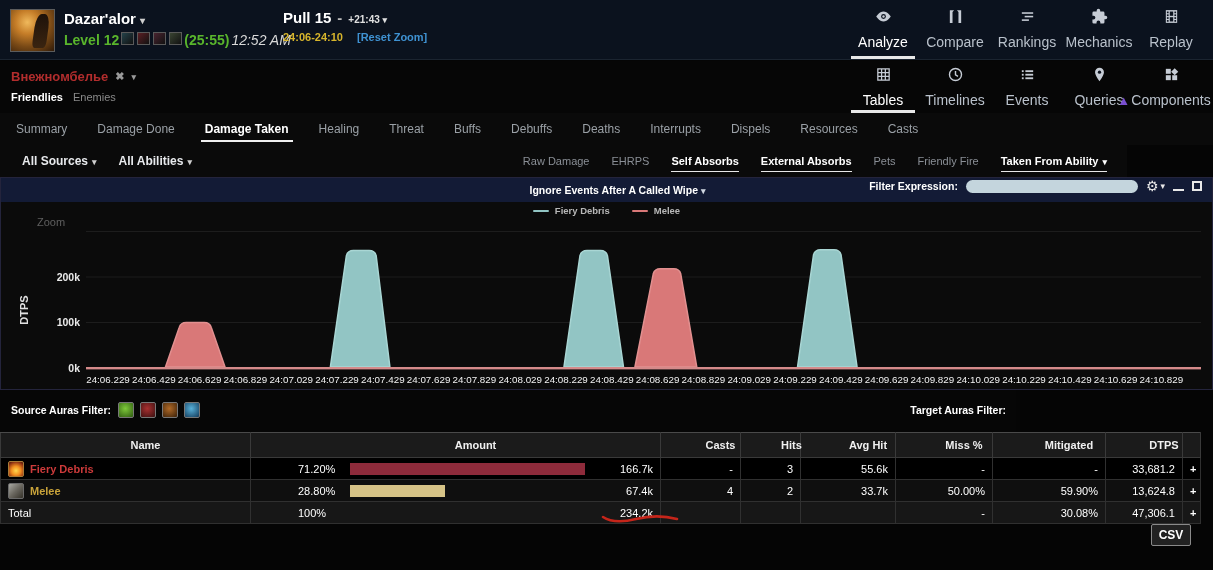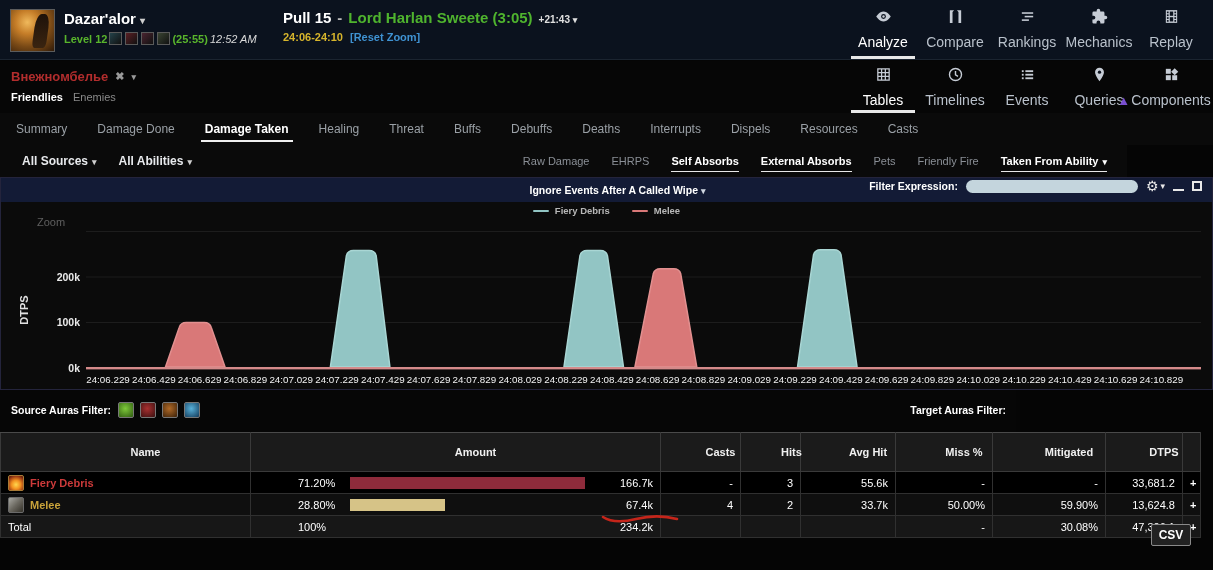--- a/index.html
+++ b/index.html
@@ -11,33 +11,33 @@
   #topbar { position:absolute; top:0; left:0; width:1213px; height:60px;
     background:#0b121e; border-bottom:1px solid #1b2430; }
   #thumb { position:absolute; top:9px; left:10px; width:45px; height:43px;
     border:1px solid #5c5c5c;
     background:radial-gradient(circle at 38% 30%, #f0b95c 0%, #c57d28 30%, #7a4a16 62%, #301a08 100%); }
   #thumb .fig { position:absolute; right:6px; top:4px; width:14px; height:34px;
     background:linear-gradient(#1e120a,#3a2410); transform:skewX(-8deg); border-radius:40% 40% 20% 20%; }
   #report-head { position:absolute; left:64px; top:10px; }
   #report-title { font-size:15px; font-weight:bold; color:#fff; }
   #report-title .caret { color:#cfcfcf; font-size:10px; }
-  #report-sub { margin-top:5px; display:flex; align-items:flex-end; gap:2px; font-size:11px; }
+  #report-sub { margin-top:5px; display:flex; align-items:flex-start; gap:2px; font-size:14px; }
   .green { color:#59b52c; font-weight:bold; }
   .mini-icon { width:13px; height:13px; border:1px solid #5a5a5a; display:inline-block; }
   #clock-time { color:#d9d9d9; font-style:italic; }
 
   #pull-head { position:absolute; left:283px; top:9px; }
   #pull-line1 { font-size:15px; font-weight:bold; color:#fff; display:flex; align-items:baseline; gap:6px;}
   #boss-name { color:#4fb42e; }
   #pull-offset { font-size:10px; font-weight:bold; color:#e0e0e0; }
   #pull-offset .caret{ font-size:9px; }
   #pull-line2 { margin-top:5px; font-size:11px; font-weight:bold; }
   #zoom-range { color:#d7b52c; }
-  #reset-zoom { color:#3f92d2; margin-left:4px; cursor:pointer; }
+  #reset-zoom { color:#3f92d2; margin-left:11px; cursor:pointer; }
 
   .icon-nav { position:absolute; right:6px; top:0; height:100%; display:flex; }
   .nav-item { width:72px; height:100%; display:flex; flex-direction:column; align-items:center;
     justify-content:center; gap:4px; cursor:pointer; position:relative; }
   .nav-item svg { width:17px; height:17px; }
   .nav-item .nav-label { font-size:14px; color:#b9c1cb; }
   .nav-item.active .nav-label { color:#fff; }
   .nav-item.active::after { content:""; position:absolute; bottom:0; left:4px; right:4px;
     height:3px; background:#e8e8e8; }
 
@@ -99,21 +99,21 @@
   
   #aurasrow { position:absolute; top:390px; left:0; width:1016px; height:42px; background:#060606; }
   #src-auras { position:absolute; left:11px; top:12px; display:flex; align-items:center; gap:7px; }
   #src-auras-label, #tgt-auras-label { font-size:10.5px; font-weight:bold; color:#fff; }
   .aura-icon { width:16px; height:16px; border:1px solid #777; border-radius:2px; cursor:pointer; }
   #tgt-auras-label { position:absolute; right:10px; top:14px; }
 
   
   #dtable { position:absolute; top:432px; left:0; width:1200px; border-collapse:collapse;
     table-layout:fixed; font-size:11px; }
-  #dtable th { background:#1b1b1b; color:#f0f0f0; font-weight:bold; height:39px;
+  #dtable th { background:#1b1b1b; color:#f0f0f0; font-weight:bold; height:25px;
     border:1px solid #3a3a3a; border-top-color:#4a4a4a;padding-left:40px; }
   #dtable td { height:22px; border:1px solid #303030; padding:0 7px; color:#fff; }
   tr.row-a td { background:#000; }
   tr.row-b td { background:#0f0f0f; }
   tr.row-total td { background:#171717; }
   .cell-name { display:flex; align-items:center; gap:6px; }
   .spell-icon { width:16px; height:16px; border-radius:2px; flex:0 0 auto; }
   .spell-icon.fire { border:1px solid #a87a36;
     background:radial-gradient(circle at 50% 62%, #ffd84e 0%, #f29020 40%, #9a3a14 75%, #40100a 100%); }
   .spell-icon.melee { border:1px solid #6a6a6a;
@@ -158,21 +158,20 @@
             <span class="mini-icon" style="background: linear-gradient(135deg, rgb(58, 68, 50), rgb(17, 17, 17));"></span>
           </span>
         <span class="green">(25:55)</span>
         <span id="clock-time">12:52 AM</span>
       </div>
     </div>
     <div id="pull-head">
       <div id="pull-line1">
         <span>Pull 15</span>
         <span style="color:#bbb;">-</span>
-        <span id="boss-name">Lord Harlan Sweete (3:05)</span>
         <span id="pull-offset">
           <span>+21:43</span> <span class="caret">▾</span>
         </span>
       </div>
       <div id="pull-line2">
         <span id="zoom-range">24:06-24:10</span>
         <span id="reset-zoom">[Reset Zoom]</span>
       </div>
     </div>
     <div class="icon-nav" id="topnav">

